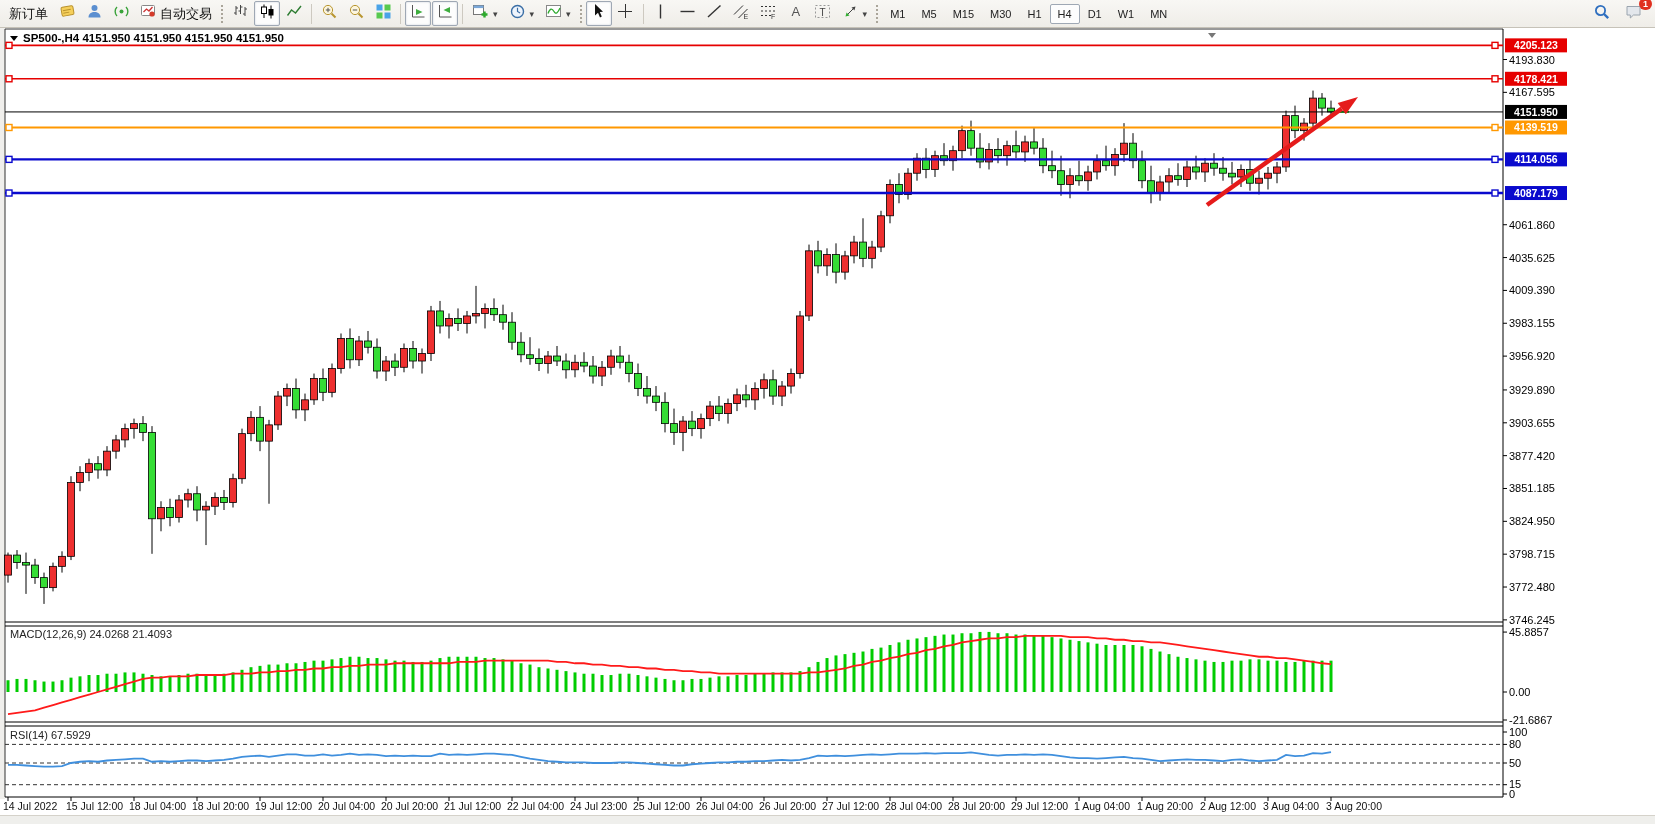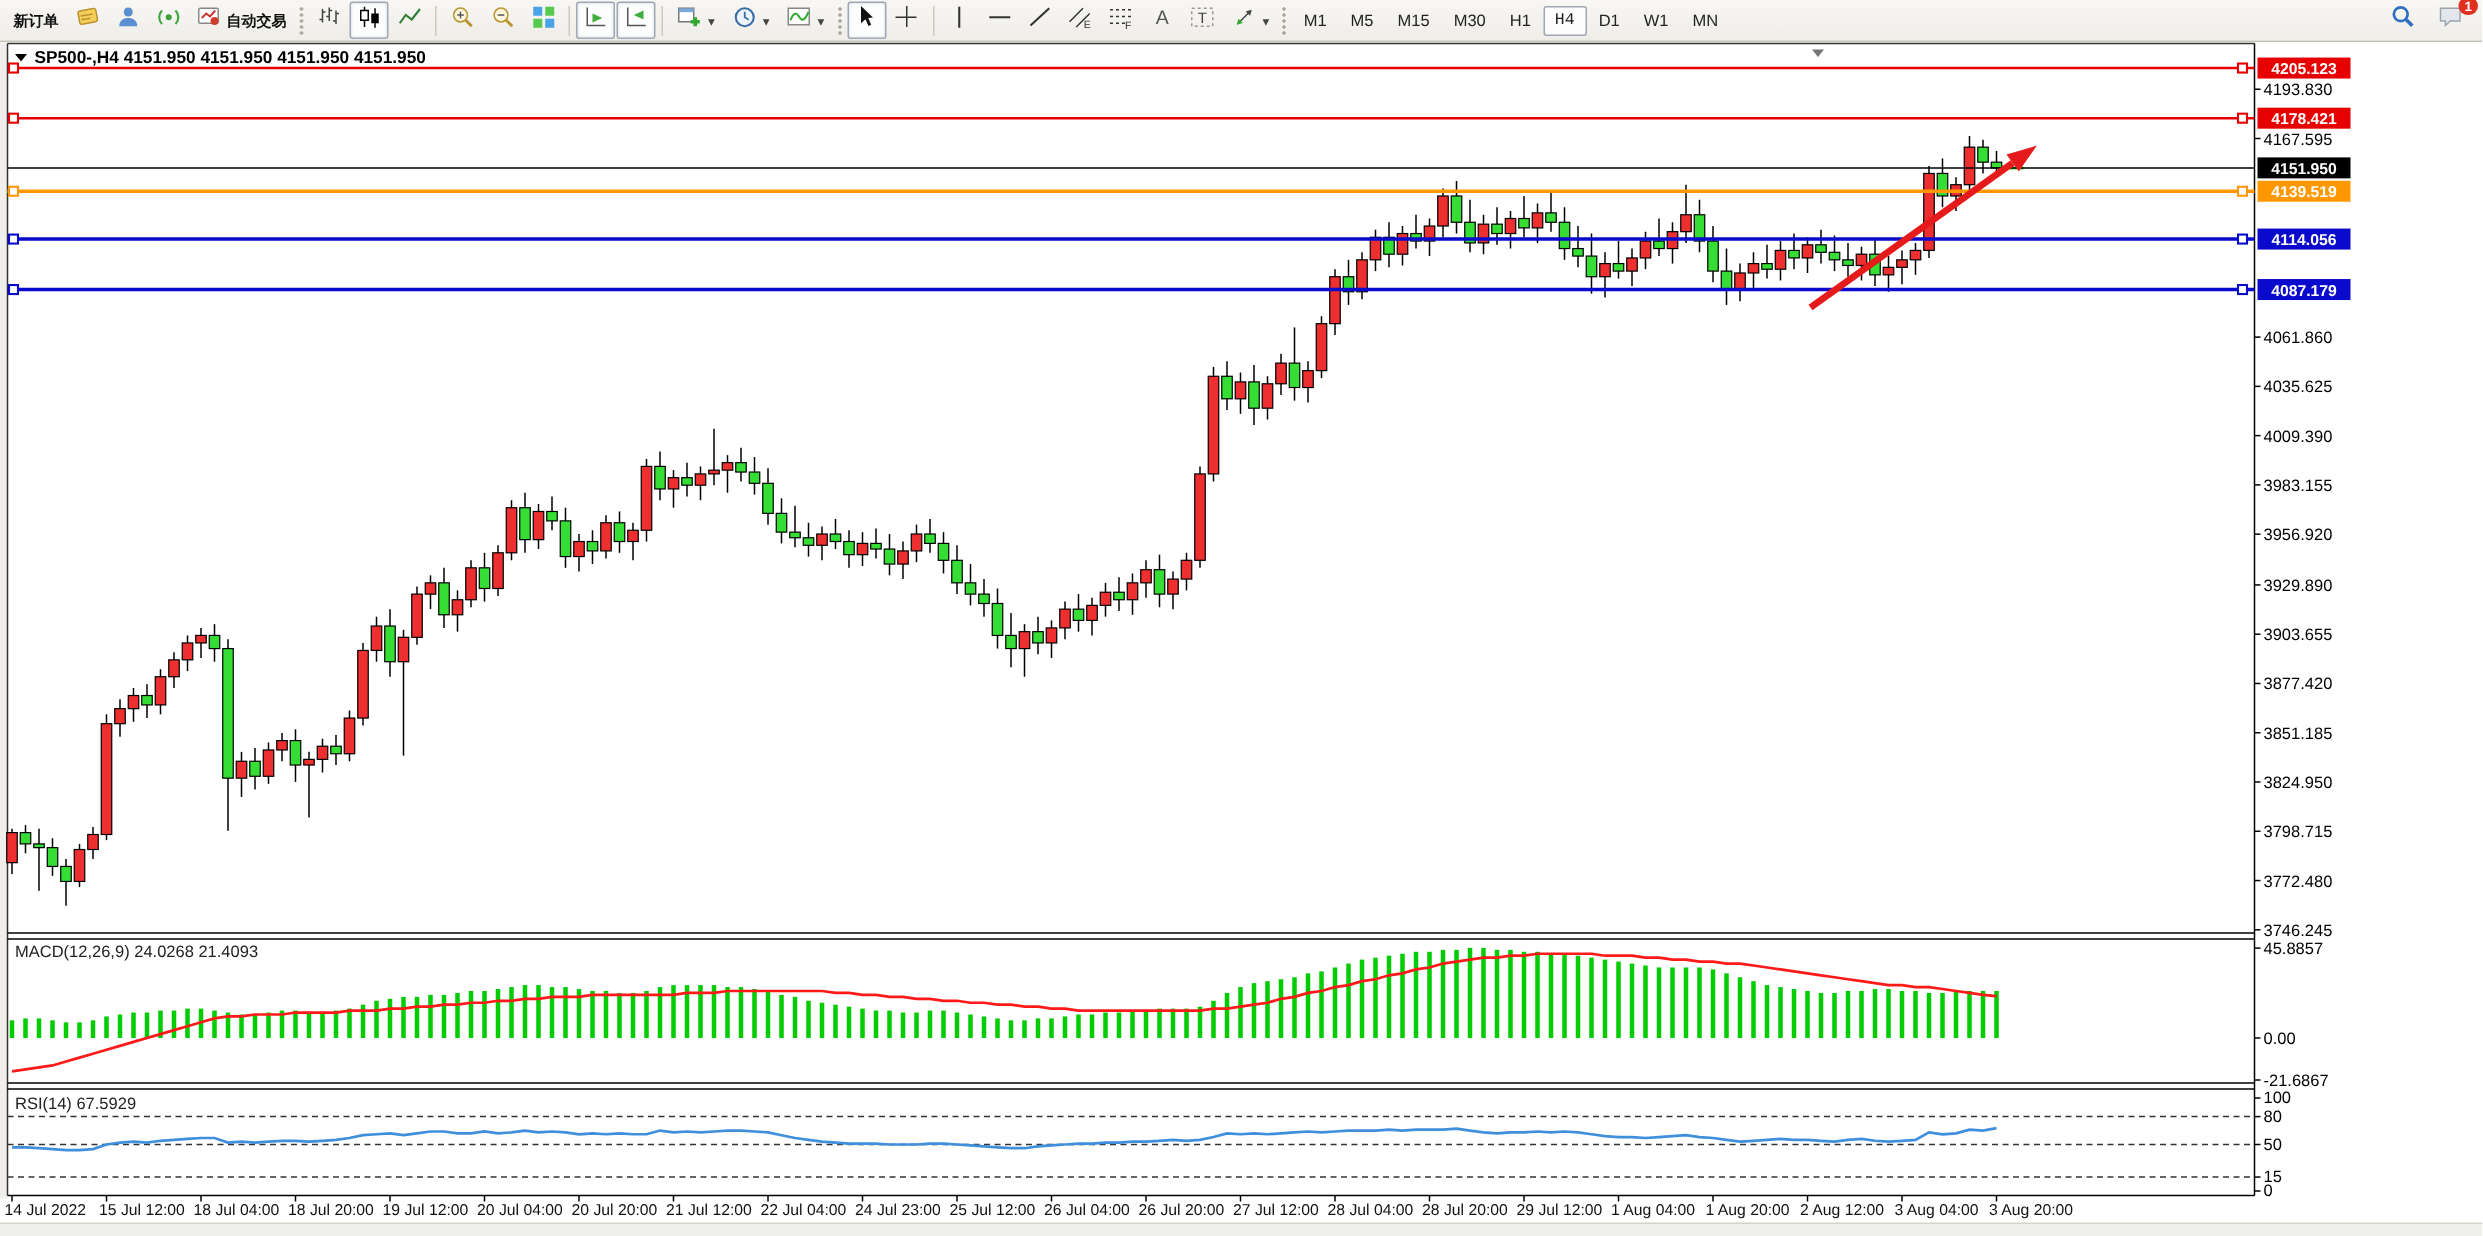--- a/index.html
+++ b/index.html
@@ -4,27 +4,27 @@
 <style>
   html,body{margin:0;padding:0;background:#fff;width:1655px;height:824px;overflow:hidden;
     font-family:"Liberation Sans",sans-serif;}
   
   #toolbar{height:28px;background:linear-gradient(#f8f7f4,#efede8);border-bottom:1px solid #c6c2b8;
     display:flex;align-items:center;padding:0 4px;box-sizing:border-box;gap:1px;}
   .tbtn{width:24px;height:23px;display:flex;align-items:center;justify-content:center;
     border:1px solid transparent;border-radius:2px;flex:none;}
   .tbtn.on{border-color:#9fa8b4;background:#fdfdfd;box-shadow:inset 0 0 2px #c9cfd8;}
   .tbtn.wide{width:auto;padding:0 4px;gap:3px;}
-  .tlabel{font-size:10px;color:#111;white-space:nowrap;font-weight:bold;}
+  .tlabel{font-size:13px;color:#111;white-space:nowrap;}
   .sep{width:1px;height:20px;background:#cdc9c0;margin:0 3px;flex:none;}
   .grip{width:4px;height:20px;flex:none;margin:0 2px;
     background-image:radial-gradient(#aaa59a 1px,transparent 1.2px);background-size:4px 4px;}
   .caret{font-size:9px;color:#444;margin-left:1px;}
   .tf{padding:3px 7px;font-size:11px;color:#222;border:1px solid transparent;border-radius:2px;flex:none;}
-  .tf.on{border-color:#9fa8b4;background:#fdfdfd;font-family:Liberation Mono, monospace;}
+  .tf.on{border-color:#9fa8b4;background:#fdfdfd;}
   #tb-right{margin-left:auto;display:flex;align-items:center;gap:6px;padding-right:4px;}
   .badge{position:absolute;top:-4px;right:-6px;background:#e03020;color:#fff;font-size:9px;
     font-weight:bold;border-radius:7px;padding:1px 4px;line-height:10px;}
   .relwrap{position:relative;}
   
   #chart-wrap{position:absolute;left:0;top:28px;width:1655px;height:696px;background:#fff;}
   svg text{font-family:"Liberation Sans",sans-serif;}
 </style>
 </head>
 <body>

